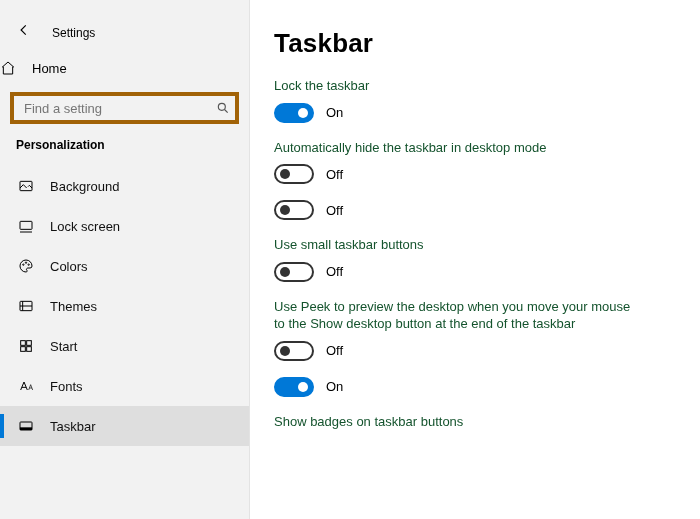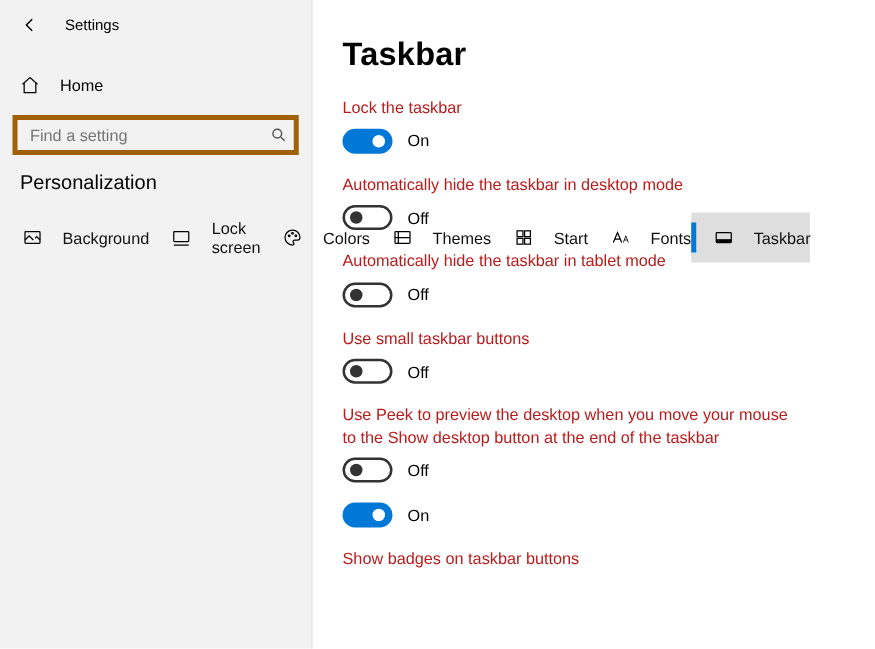--- a/index.html
+++ b/index.html
@@ -1,35 +1,35 @@
 <!DOCTYPE html>
 <html><head>
 <meta charset="utf-8">
 <style>
   * { box-sizing: border-box; margin: 0; padding: 0; font-family: "Segoe UI", Arial, sans-serif; }
   html, body { width: 700px; height: 519px; overflow: hidden; background: #fff; }
   .root { display: flex; width: 700px; height: 519px; }
   .sidebar { width: 250px; height: 519px; background: #f2f2f2; border-right: 1px solid #e3e3e3; display: flex; flex-direction: column; }
-  .sidebar-header { display: flex; align-items: center; height: 40px; padding-left: 14px; gap: 18px; }
+  .sidebar-header { display: flex; align-items: flex-end; height: 40px; padding-left: 14px; gap: 18px; }
   .back-btn { width: 20px; height: 20px; display:flex; align-items:center; justify-content:center; cursor:pointer; }
   .settings-title { font-size: 12px; color:#000; }
-  .home-row { display:flex; align-items:center; gap:16px; height:40px; padding-left:16px; margin-top:8px; cursor:pointer; font-size:13px; }
+  .home-row { display:flex; align-items:center; gap:16px; height:40px; margin-top:8px; cursor:pointer; font-size:13px; }
   .search-wrap { margin: 4px 10px 10px 10px; position:relative; }
   .search-input { width:100%; height:32px; border:4px solid #a16207; background:#f2f2f2; padding: 0 30px 0 10px; font-size:13px; color:#555; outline:none;}
   .search-icon { position:absolute; right:8px; top:50%; transform:translateY(-50%); pointer-events:none; }
-  .cat-header { font-size:16px; font-weight:400; padding: 4px 16px 14px 16px; color:#000; }
-  .nav { display:flex; flex-direction:row; }
+  .cat-header { font-size:12px; font-weight:700; padding: 4px 16px 14px 16px; color:#000; }
+  .nav { display:flex; flex-direction:column; }
   .nav-item { display:flex; align-items:center; gap:16px; height:40px; padding-left:18px; font-size:13px; color:#111; cursor:pointer; position:relative; }
   .nav-item.selected { background:#dedede; }
   .nav-item.selected::before { content:""; position:absolute; left:0; top:8px; bottom:8px; width:4px; background:#0078d7; }
   .ico { width:16px; height:16px; display:inline-flex; align-items:center; justify-content:center; }
   .main { flex:1; padding: 28px 24px 0 24px; overflow-y:auto; }
   .page-title { font-size:26px; font-weight:600; letter-spacing:0.2px; margin-bottom:18px; }
   .setting { margin-bottom:16px; }
-  .setting .label { font-size:13px; color:#b91c1c; margin-bottom:8px; max-width:360px; line-height:1.35; }
+  .setting .label { font-size:13px; color:#14532d; margin-bottom:8px; max-width:360px; line-height:1.35; }
   .toggle-row { display:flex; align-items:center; gap:12px; }
   .toggle { width:40px; height:20px; border-radius:10px; background:#fff; border:2px solid #333; position:relative; cursor:pointer; flex-shrink:0; }
   .toggle .knob { position:absolute; width:10px; height:10px; border-radius:50%; background:#333; top:3px; left:4px; }
   .toggle.on { background:#0078d7; border-color:#0078d7; }
   .toggle.on .knob { background:#fff; left:auto; right:4px; }
   .toggle-text { font-size:13px; }
   
   .main::-webkit-scrollbar { width:4px; }
   .main::-webkit-scrollbar-thumb { background:#ccc; }
 </style>
@@ -156,21 +156,20 @@
         <div class="setting">
           <div class="label">Automatically hide the taskbar in desktop mode</div>
           <div class="toggle-row">
             <div class="toggle">
               <div class="knob"></div>
             </div>
             <span class="toggle-text">Off</span>
           </div>
         </div>
         <div class="setting">
-          <div class="label">Automatically hide the taskbar in tablet mode</div>
           <div class="toggle-row">
             <div class="toggle">
               <div class="knob"></div>
             </div>
             <span class="toggle-text">Off</span>
           </div>
         </div>
         <div class="setting">
           <div class="label">Use small taskbar buttons</div>
           <div class="toggle-row">

